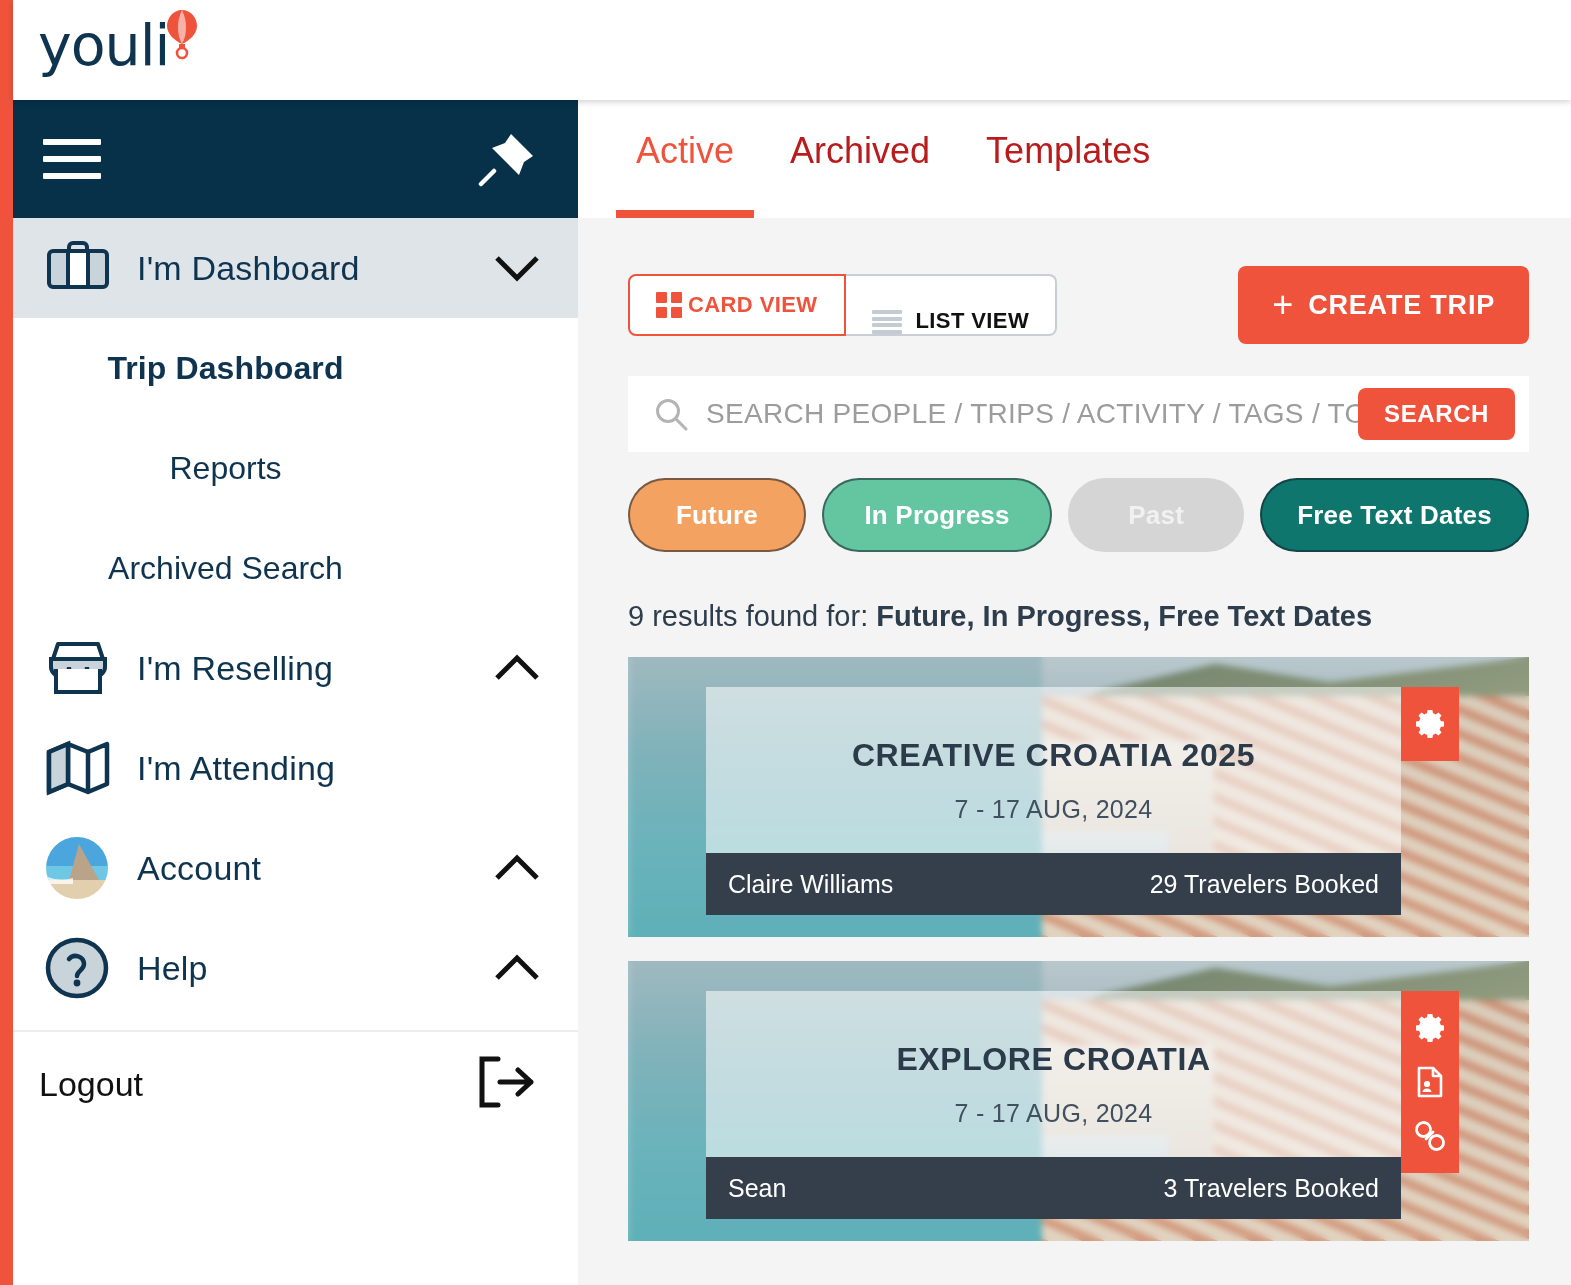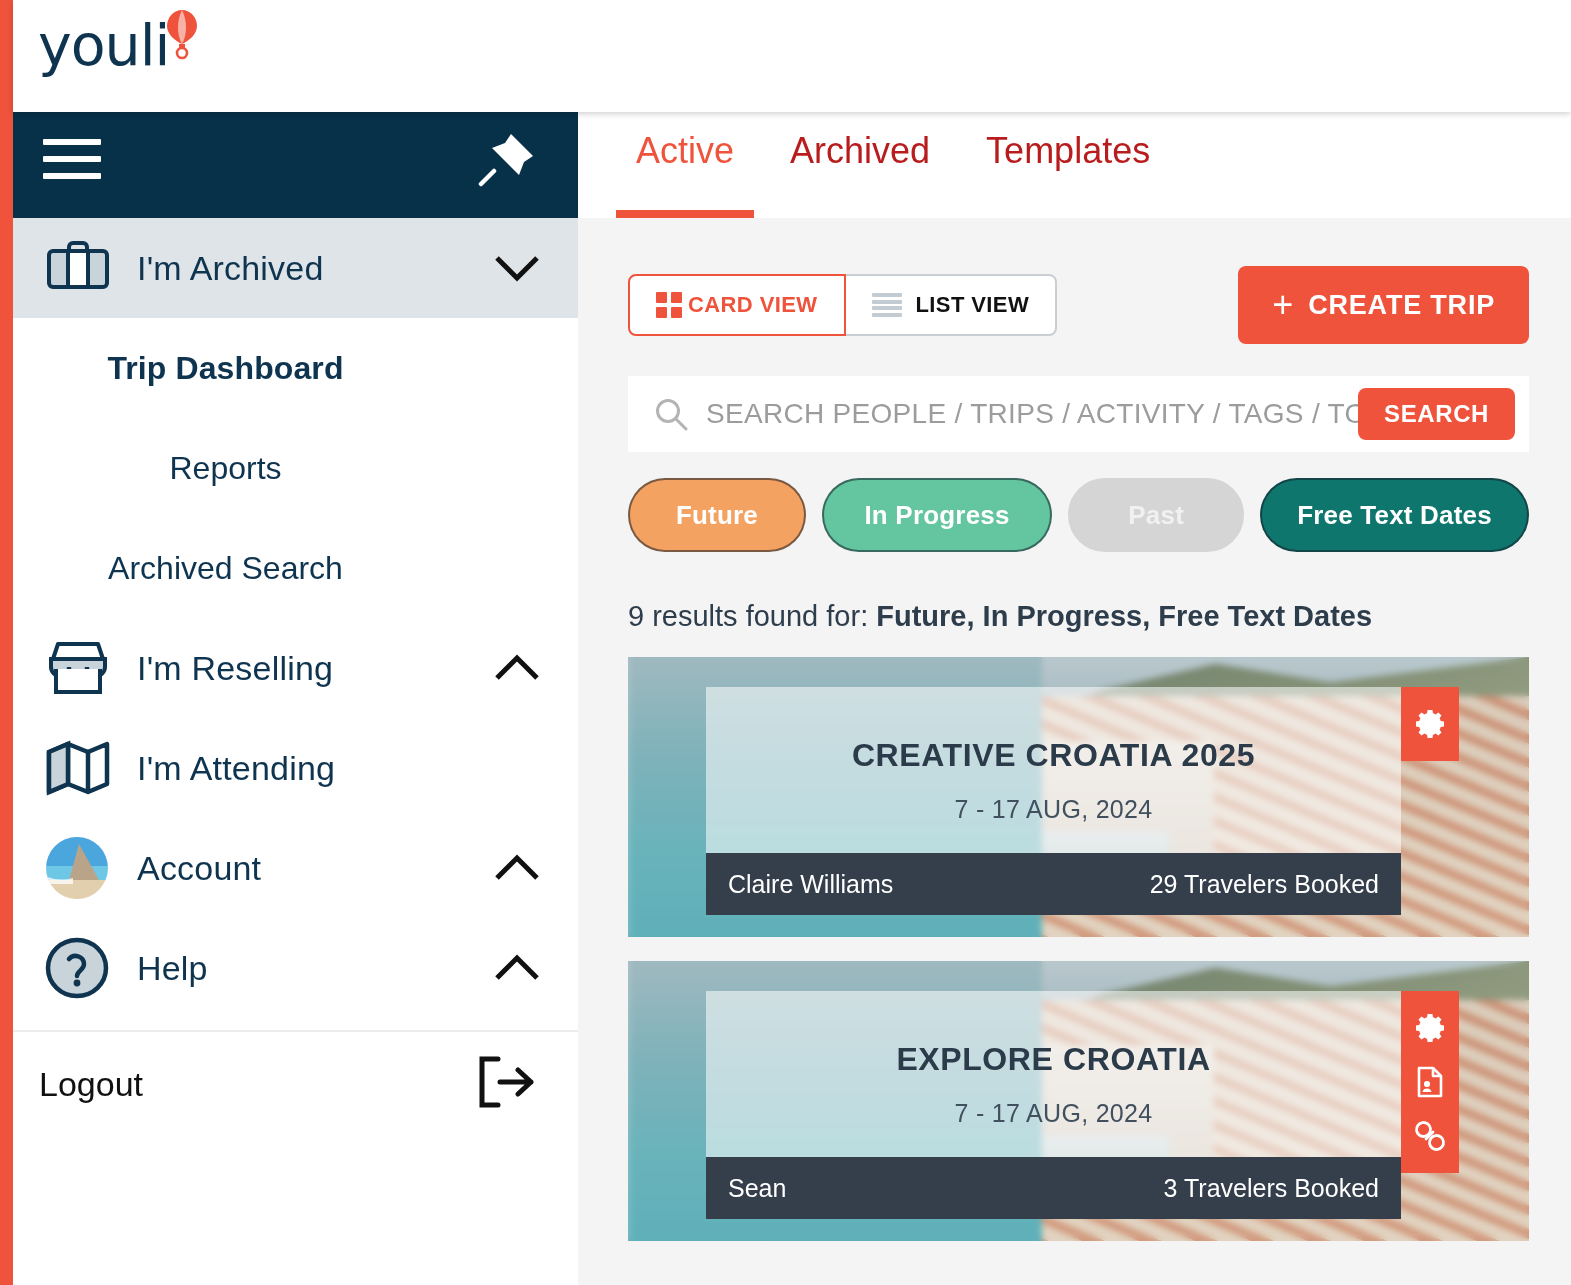--- a/index.html
+++ b/index.html
@@ -12,21 +12,21 @@
   #app { position: relative; width: 1571px; height: 1285px; }
 
   
   .red-rail {
     position: absolute; left: 0; top: 0; width: 13px; height: 1285px;
     background: #ef533c;
   }
 
   
   .logo-bar {
-    position: absolute; left: 13px; top: 0; width: 1558px; height: 112px;
+    position: absolute; left: 13px; top: 0; width: 1558px; height: 100px;
     background: #ffffff;
     box-shadow: 0 2px 6px rgba(0,0,0,.18);
     z-index: 6;
   }
   .logo { position: absolute; left: 25px; top: 14px; height: 62px; display: flex; align-items: center; }
   .logo-text {
     font-size: 57px; color: #0f3450; font-weight: 400;
     letter-spacing: -1px; font-family: "DejaVu Sans", sans-serif;
   }
   .balloon { position: relative; width: 34px; height: 52px; margin-left: -4px; margin-top: -22px; }
@@ -86,21 +86,21 @@
   }
 
   .toolbar { padding: 48px 42px 0 50px; display: flex; align-items: center; justify-content: space-between; }
   .viewtoggle { display: flex; height: 62px; }
   .vt-btn {
     display: flex; align-items: center; gap: 14px; padding: 0 26px; background:#fff;
     border: 2px solid #c8ced4; font-size: 22px; font-weight: 700; letter-spacing:.4px;
     cursor: pointer; color: #111;
   }
   .vt-btn.first { border-radius: 8px 0 0 8px; border-color:#ef533c; color:#ef533c; border-right-width:2px;gap:6px; }
-  .vt-btn.last  { border-radius: 0 8px 8px 0; border-left: none; }
+  .vt-btn.last  { border-radius: 0 8px 8px 0; border-left: none; align-items: flex-end; }
   .grid-ico { display:grid; grid-template-columns: 1fr 1fr; gap:4px; width:26px; height:26px; }
   .grid-ico i { background:#ef533c; border-radius:1px; }
   .list-ico { width: 30px; height: 24px; display:flex; flex-direction:column; justify-content:space-between;}
   .list-ico i { height:4px; background:#c4ccd3; border-radius:1px;}
 
   .create-btn {
     background:#ef533c; color:#fff; border:none; border-radius:8px; height:78px;
     padding: 0 34px; font-size: 27px; font-weight: 700; letter-spacing:.8px;
     display:flex; align-items:center; gap:14px; cursor:pointer;
   }
@@ -231,21 +231,21 @@
     </div>
 
     <div class="nav-row active">
       <span class="nav-icon">
         <svg width="66" height="56" viewBox="0 0 66 56">
           <path d="M24 11 V7 a4 4 0 0 1 4-4 h10 a4 4 0 0 1 4 4 v4" fill="none" stroke="#0f3450" stroke-width="4"></path>
           <rect x="4" y="11" width="58" height="36" rx="4" fill="#c9d3da" stroke="#0f3450" stroke-width="4"></rect>
           <rect x="23" y="11" width="20" height="36" fill="#ffffff" stroke="#0f3450" stroke-width="4"></rect>
         </svg>
       </span>
-      <span class="nav-label">I'm Archived</span>
+      <span class="nav-label">I'm Dashboard</span>
       <span class="chev">
         <svg width="46" height="28" viewBox="0 0 46 28">
             <path d="M3 4 L23 24 L43 4" fill="none" stroke="#111" stroke-width="5"></path>
           </svg>
       </span>
     </div>
 
     <div class="sub-row">
       <span class="sub-label bold">Trip Dashboard</span>
     </div>

